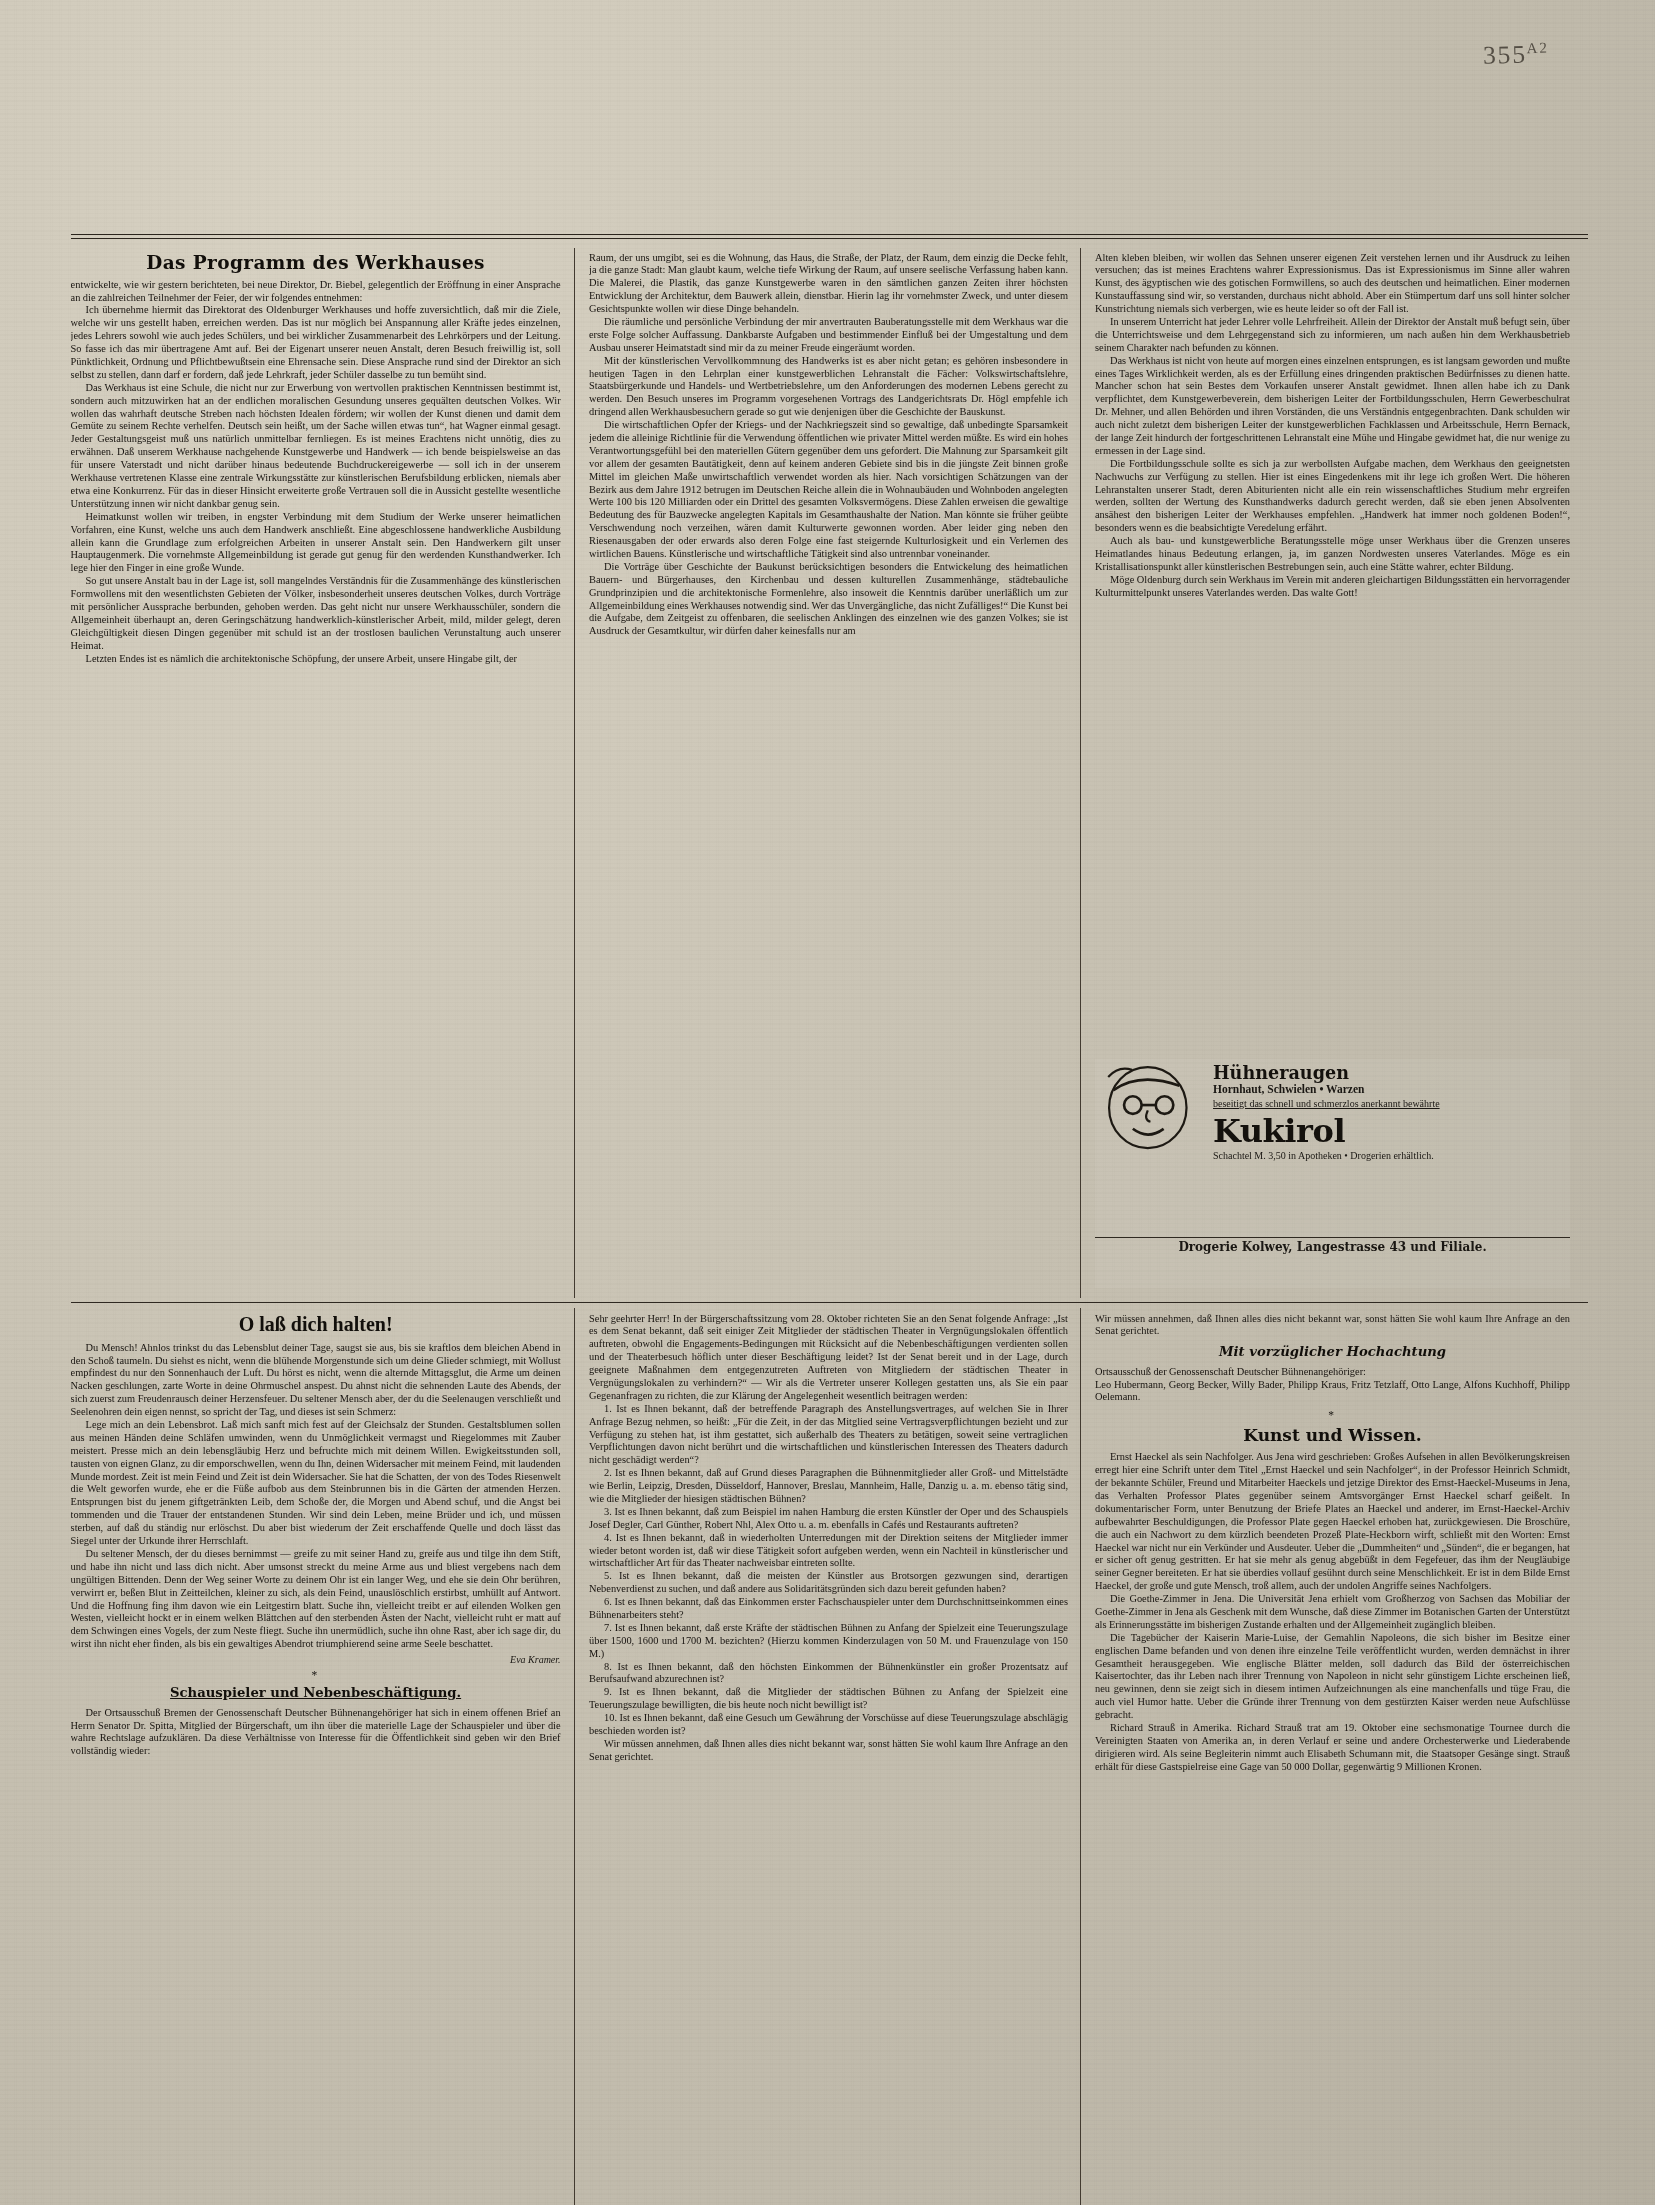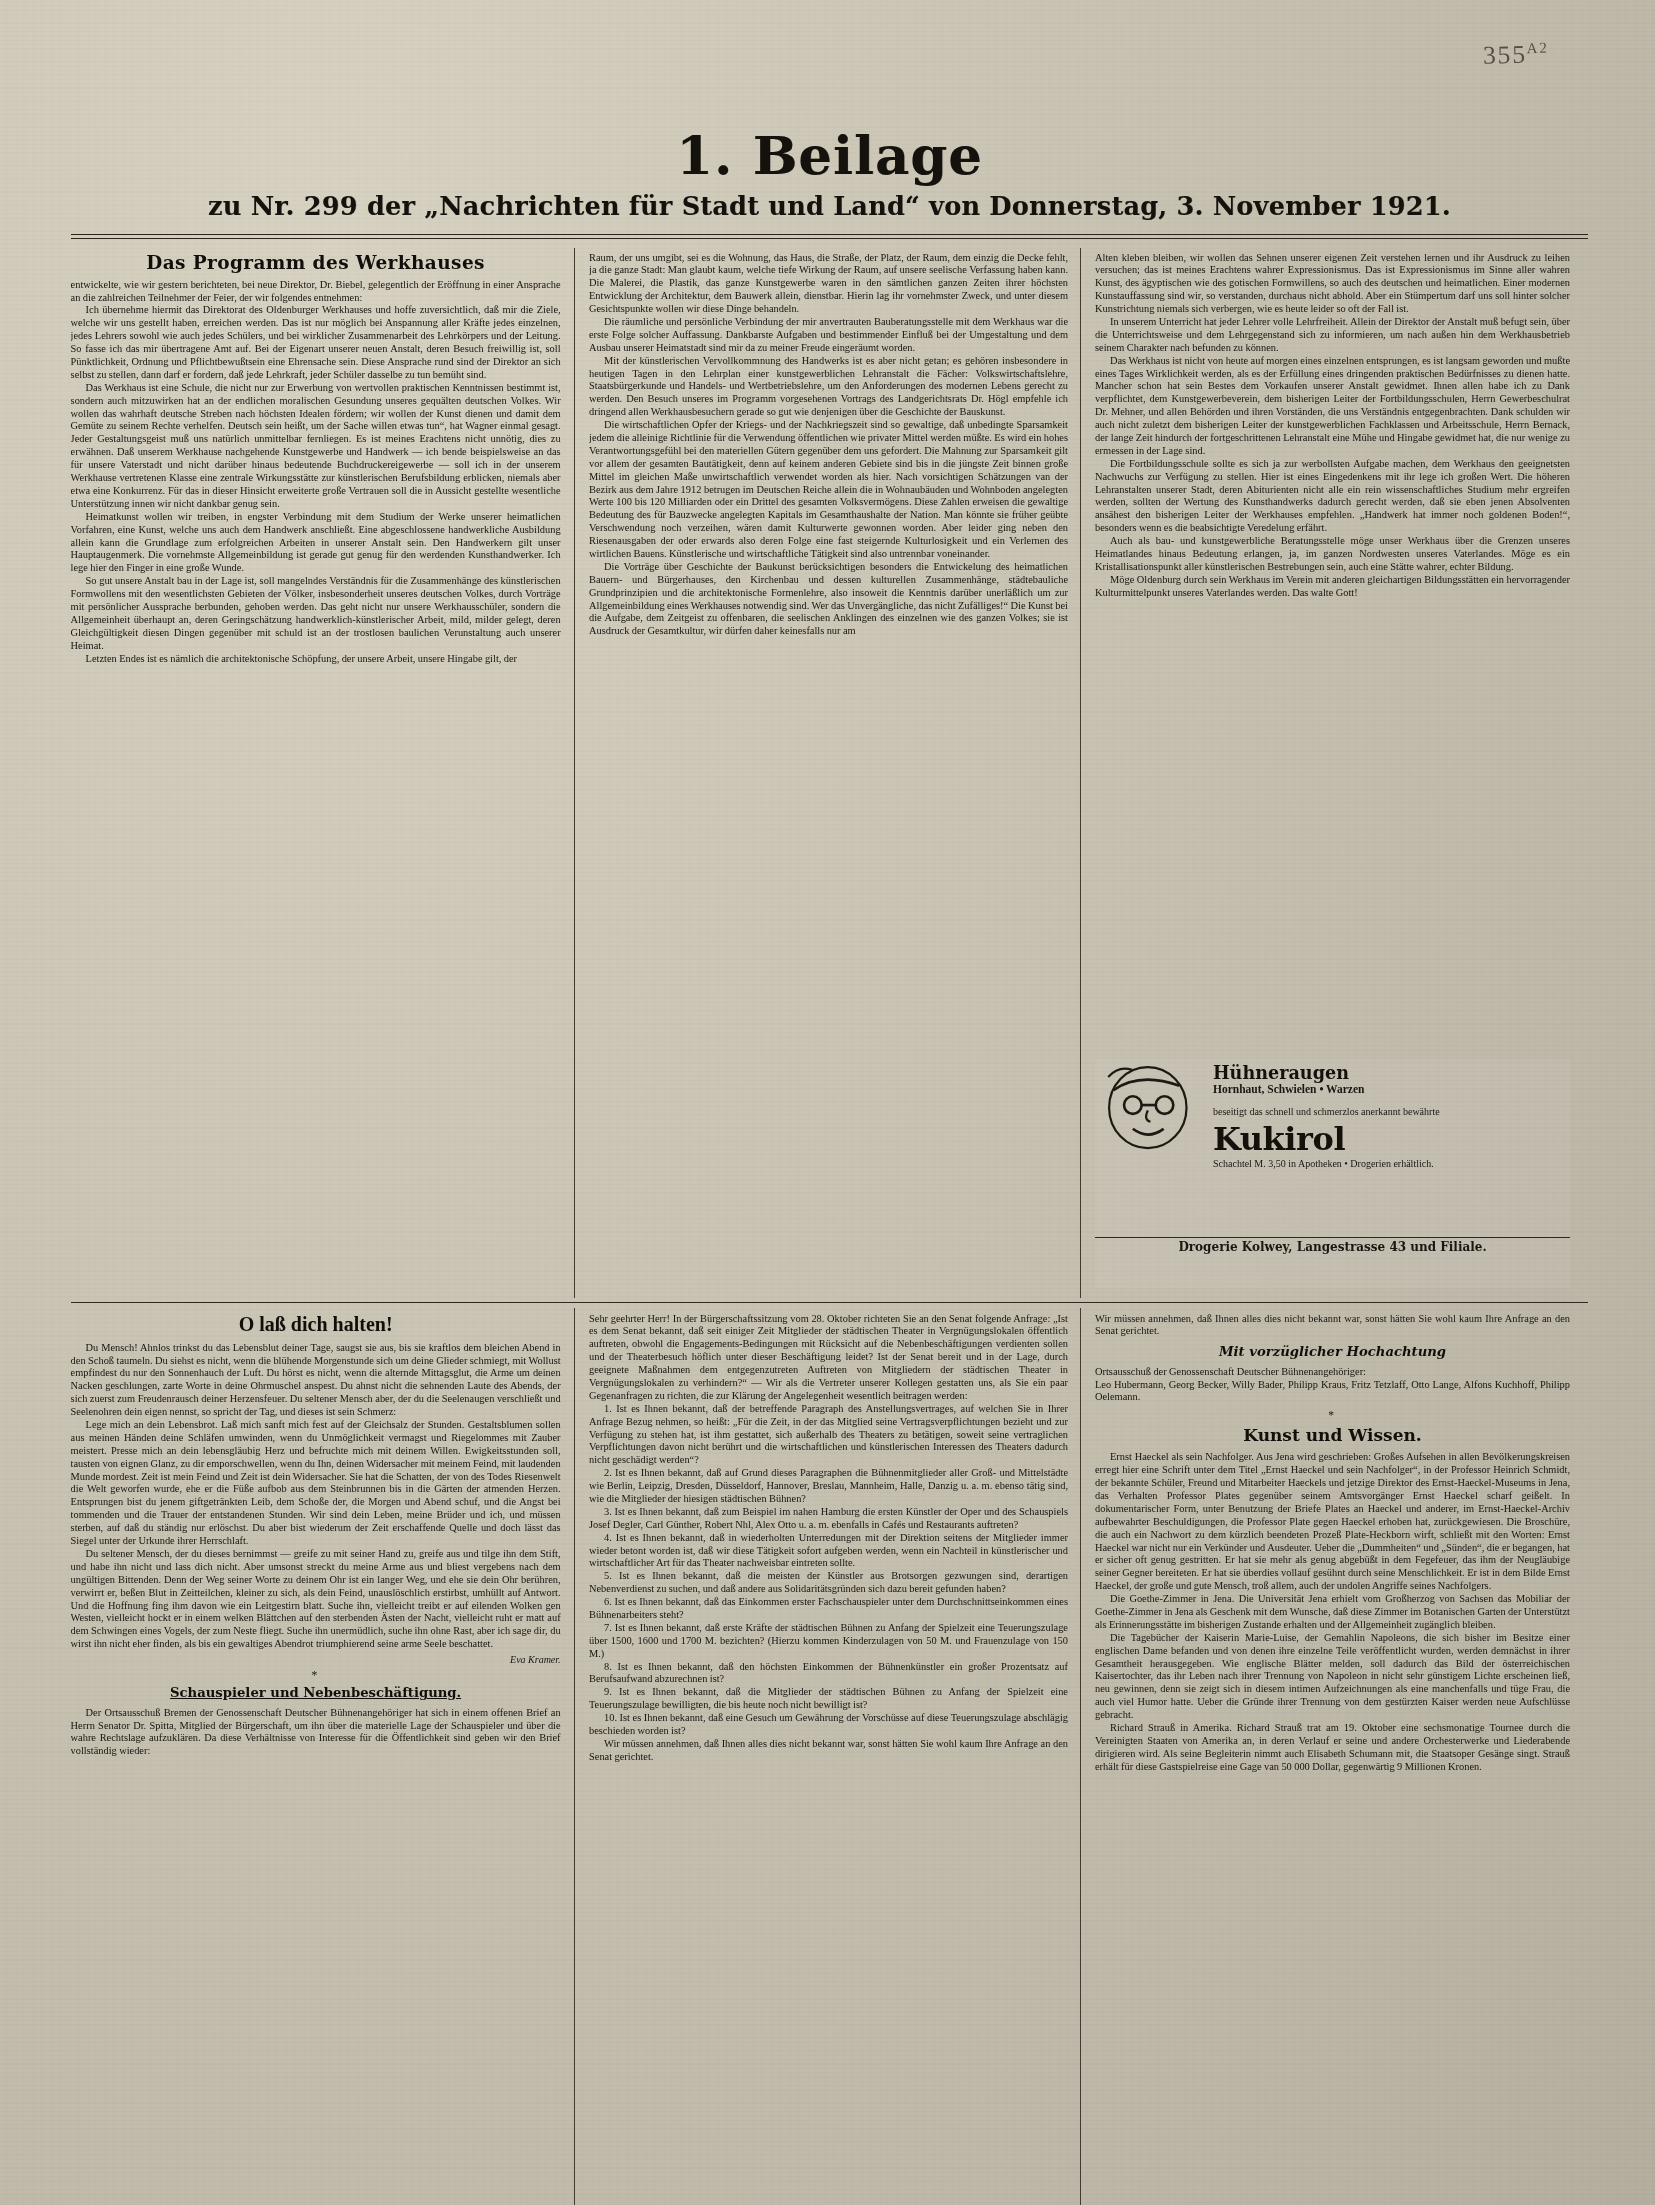--- a/index.html
+++ b/index.html
@@ -186,24 +186,20 @@
 
 <div class="page">
   <div class="grain"></div>
 
   <div class="archive-num">
     <span>355</span><span class="small">A2</span>
   </div>
 
   <div class="sheet">
 
-    <div class="masthead">
-      <div class="beilage-title">1. Beilage</div>
-      <div class="beilage-sub">zu Nr. 299 der „Nachrichten für Stadt und Land“ von Donnerstag, 3. November 1921.</div>
-    </div>
 
     <div class="rule-double" style="top:207px;"></div>
 
     <div class="vline" style="left:521px; top:221px; height:1050px;"></div>
     <div class="vline" style="left:1027px; top:221px; height:1050px;"></div>
 
     <div class="col ovr" style="left:17.6px; top:225px; width:490px; height:1041px;">
       <div class="hd big">Das Programm des Werkhauses</div>
       <p class="t noind">entwickelte, wie wir gestern berichteten, bei neue Direktor, Dr. Biebel, gelegentlich der Eröffnung in einer Ansprache an die zahlreichen Teilnehmer der Feier, der wir folgendes entnehmen:</p>
       <p class="t">Ich übernehme hiermit das Direktorat des Oldenburger Werkhauses und hoffe zuversichtlich, daß mir die Ziele, welche wir uns gestellt haben, erreichen werden. Das ist nur möglich bei Anspannung aller Kräfte jedes einzelnen, jedes Lehrers sowohl wie auch jedes Schülers, und bei wirklicher Zusammenarbeit des Lehrkörpers und der Leitung. So fasse ich das mir übertragene Amt auf. Bei der Eigenart unserer neuen Anstalt, deren Besuch freiwillig ist, soll Pünktlichkeit, Ordnung und Pflichtbewußtsein eine Ehrensache sein. Diese Ansprache rund sind der Direktor an sich selbst zu stellen, dann darf er fordern, daß jede Lehrkraft, jeder Schüler dasselbe zu tun bemüht sind.</p>
@@ -240,21 +236,21 @@
           <circle cx="158" cy="104" r="20" fill="none" stroke="#1d1913" stroke-width="6"></circle>
           <line x1="106" y1="104" x2="138" y2="104" stroke="#1d1913" stroke-width="6"></line>
           <path d="M86 158 q34 26 70 0" fill="none" stroke="#1d1913" stroke-width="6"></path>
           <path d="M120 116 q-10 22 6 26" fill="none" stroke="#1d1913" stroke-width="5"></path>
           <path d="M30 40 q24 -26 54 -16" fill="none" stroke="#1d1913" stroke-width="5"></path>
         </svg>
 
         <div style="position:absolute; left:118px; top:3.5px; width:353px;">
           <div class="ad-top">Hühneraugen</div>
           <div class="ad-sub">Hornhaut, Schwielen • Warzen</div>
-          <div class="ad-line" style="margin-top:11px;">beseitigt das schnell und schmerzlos anerkannt bewährte</div>
+          <div class="ad-line" style="margin-top:3px;text-decoration:underline;">beseitigt das schnell und schmerzlos anerkannt bewährte</div>
           <div class="ad-brand" style="margin-top:2.6px;">Kukirol</div>
           <div class="ad-line">Schachtel M. 3,50 in Apotheken • Drogerien erhältlich.</div>
         </div>
 
         <div class="ad-foot" style="position:absolute; left:0; right:0; top:132px;">Drogerie Kolwey, Langestrasse 43 und Filiale.</div>
       </div>
     </div>
 
     <div class="rule-thin" style="left:17.6px; top:1275px; width:1517px;"></div>
 

